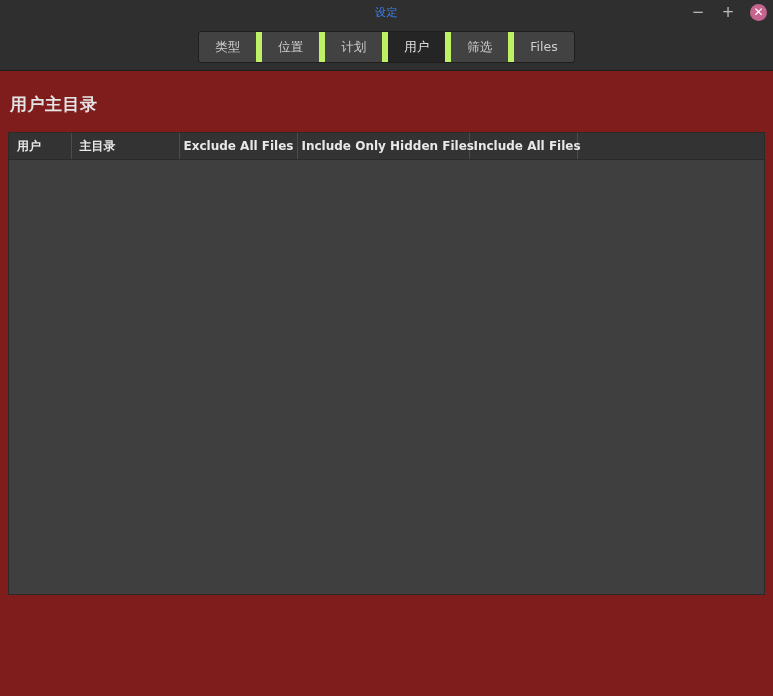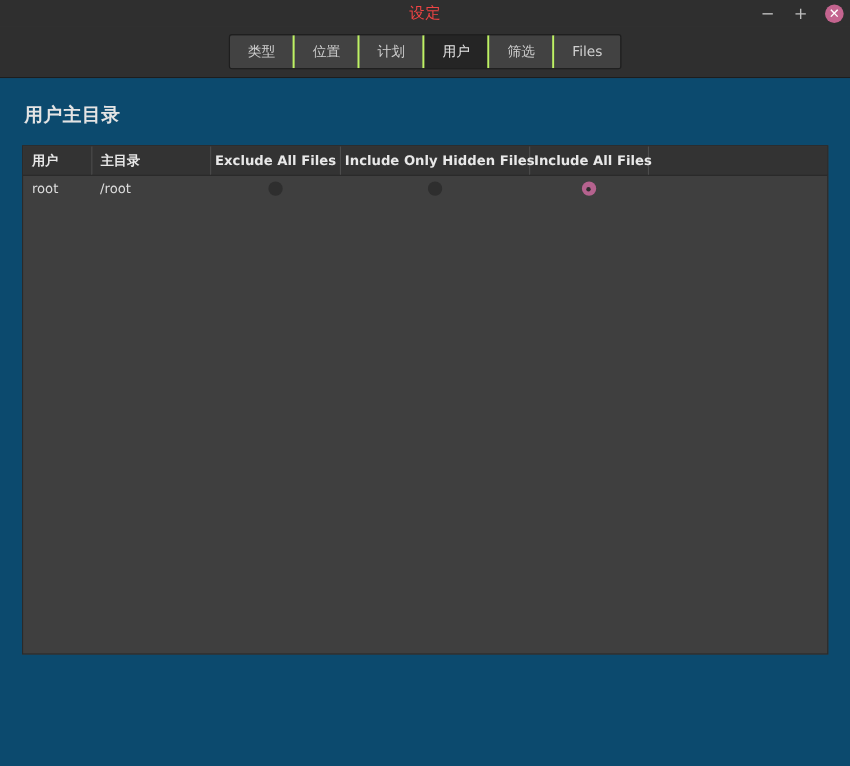--- a/index.html
+++ b/index.html
@@ -19,22 +19,22 @@
   
   .titlebar {
     position: relative;
     height: 24px;
     background: #2f2f2f;
     display: flex;
     align-items: center;
     justify-content: center;
   }
   .title-text {
-    font-size: 14px;
-    color: #ef4444;
+    font-size: 11px;
+    color: #3b82f6;
     letter-spacing: 0.5px;
   }
   .win-controls {
     position: absolute;
     right: 6px;
     top: 0;
     height: 24px;
     display: flex;
     align-items: center;
     gap: 14px;
@@ -76,37 +76,37 @@
     overflow: hidden;
     background: #1f1f1f;
   }
   .tab {
     padding: 0 16px;
     height: 30px;
     line-height: 30px;
     font-size: 12.5px;
     color: #cfcfcf;
     background: #424242;
-    border-right: 2px solid #bef264;
+    border-right: 6px solid #bef264;
     cursor: pointer;
     user-select: none;
     text-align: center;
   }
   .tab:last-child { border-right: none; }
   .tab.active {
     background: #252525;
     color: #e6e6e6;
   }
 
   
   .content {
     position: relative;
     height: 625px;
-    background: #0c4a6e;
-    padding: 0 20px;
+    background: #7f1d1d;
+    padding: 0 8px;
     box-sizing: border-box;
   }
   .page-title {
     font-size: 17px;
     font-weight: bold;
     color: #e4e4e4;
     padding: 22px 0 0 2px;
     letter-spacing: 0.5px;
   }
   .page-desc {
@@ -236,30 +236,16 @@
         <tr>
           <th>用户</th>
           <th>主目录</th>
           <th class="center">Exclude All Files</th>
           <th class="center">Include Only Hidden Files</th>
           <th class="center">Include All Files</th>
           <th></th>
         </tr>
       </thead>
       <tbody>
-        <tr>
-          <td>root</td>
-          <td>/root</td>
-          <td class="center">
-            <span class="radio off"></span>
-          </td>
-          <td class="center">
-            <span class="radio off"></span>
-          </td>
-          <td class="center">
-            <span class="radio on"></span>
-          </td>
-          <td></td>
-        </tr>
       </tbody>
     </table>
   </div>
 </div>
 
 </body></html>

